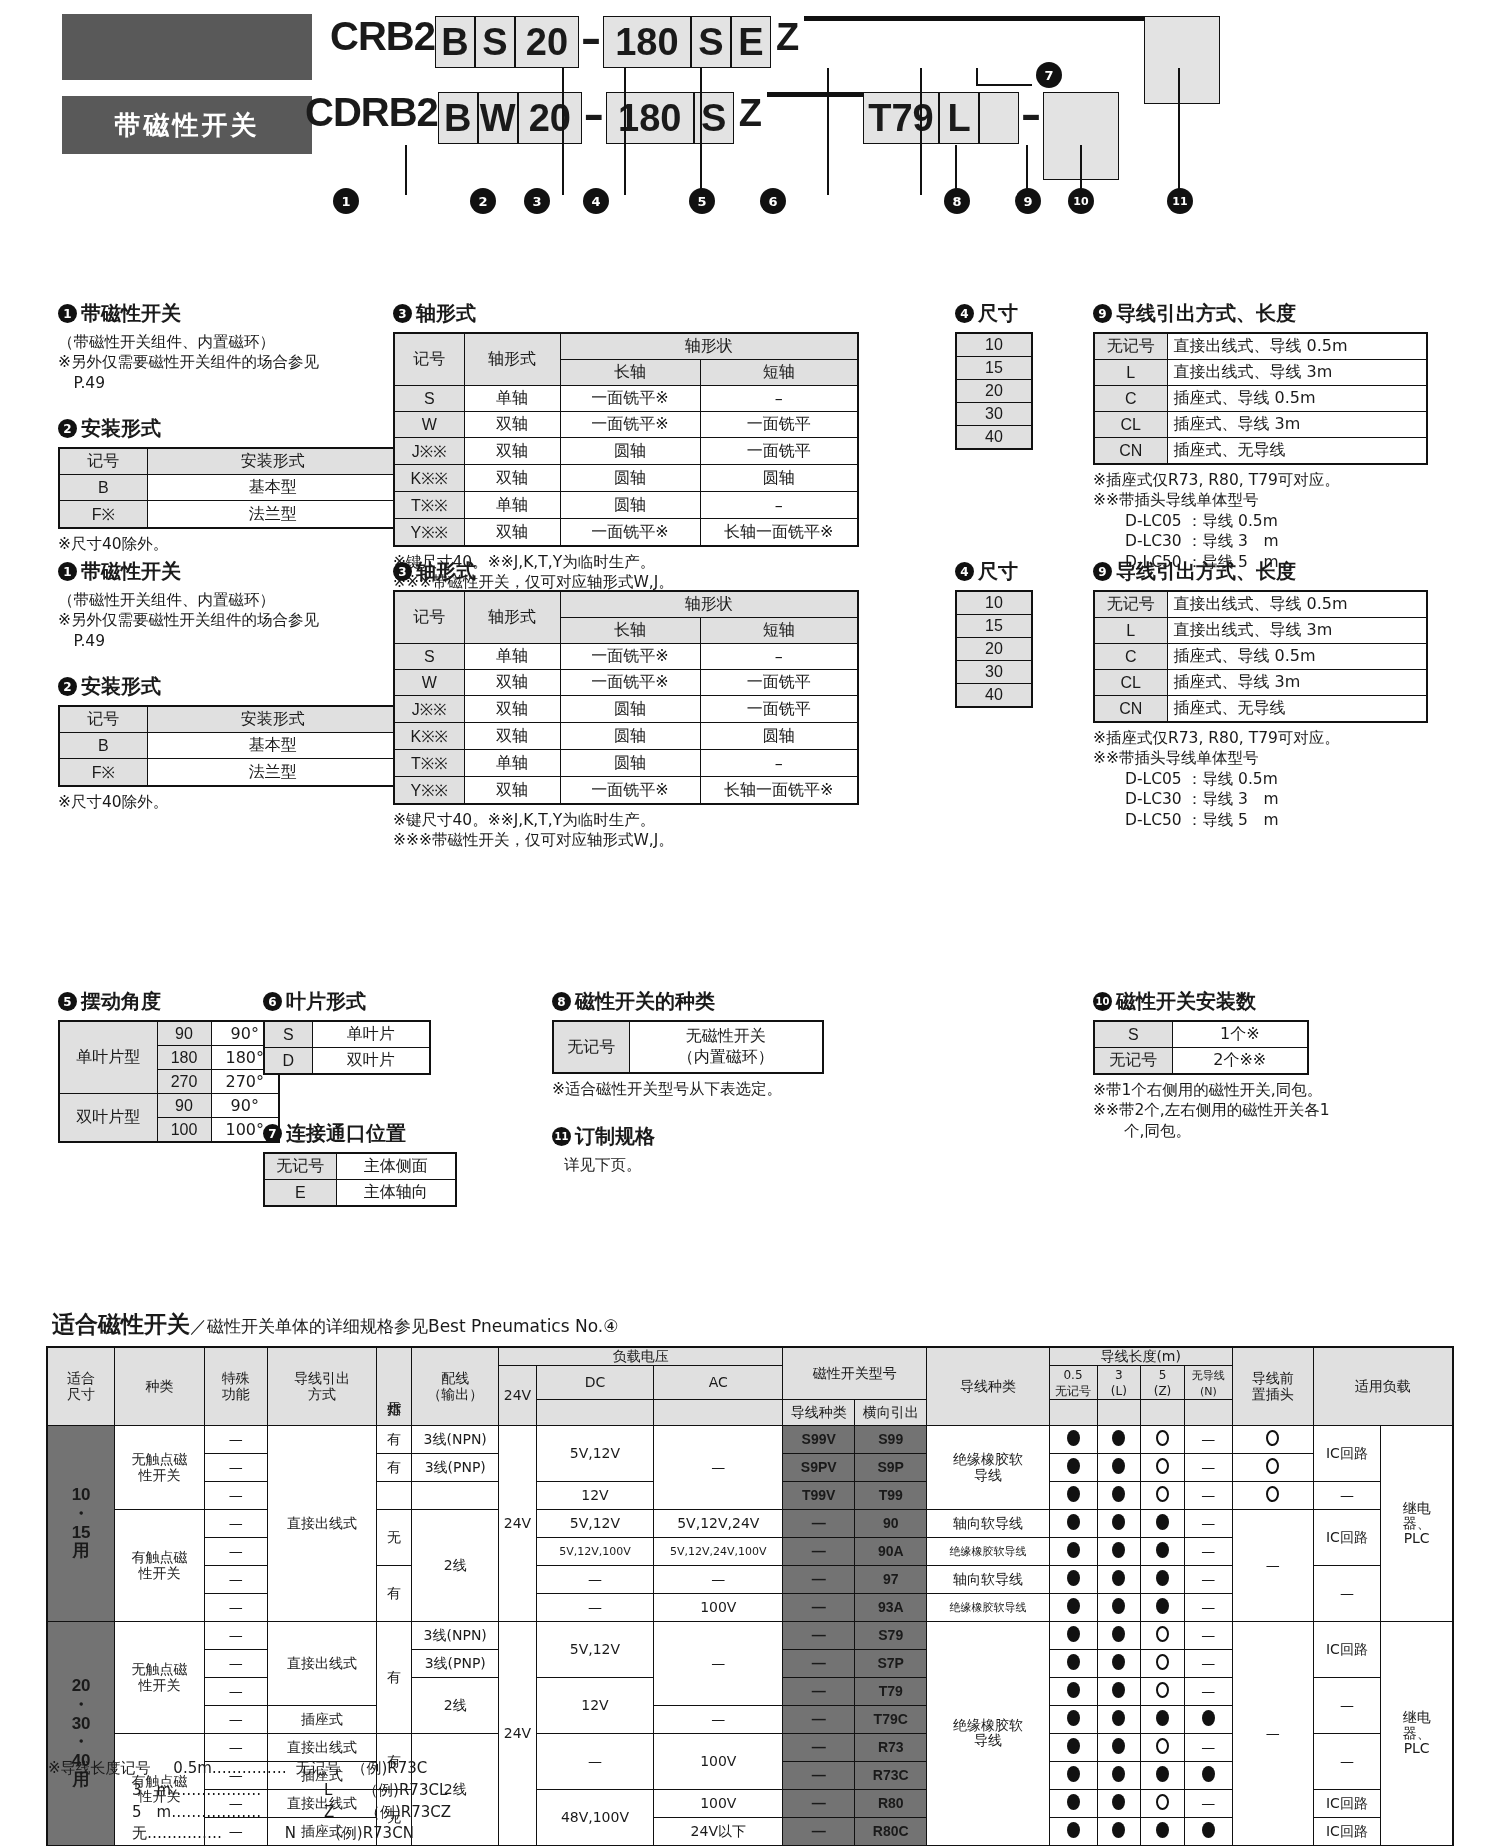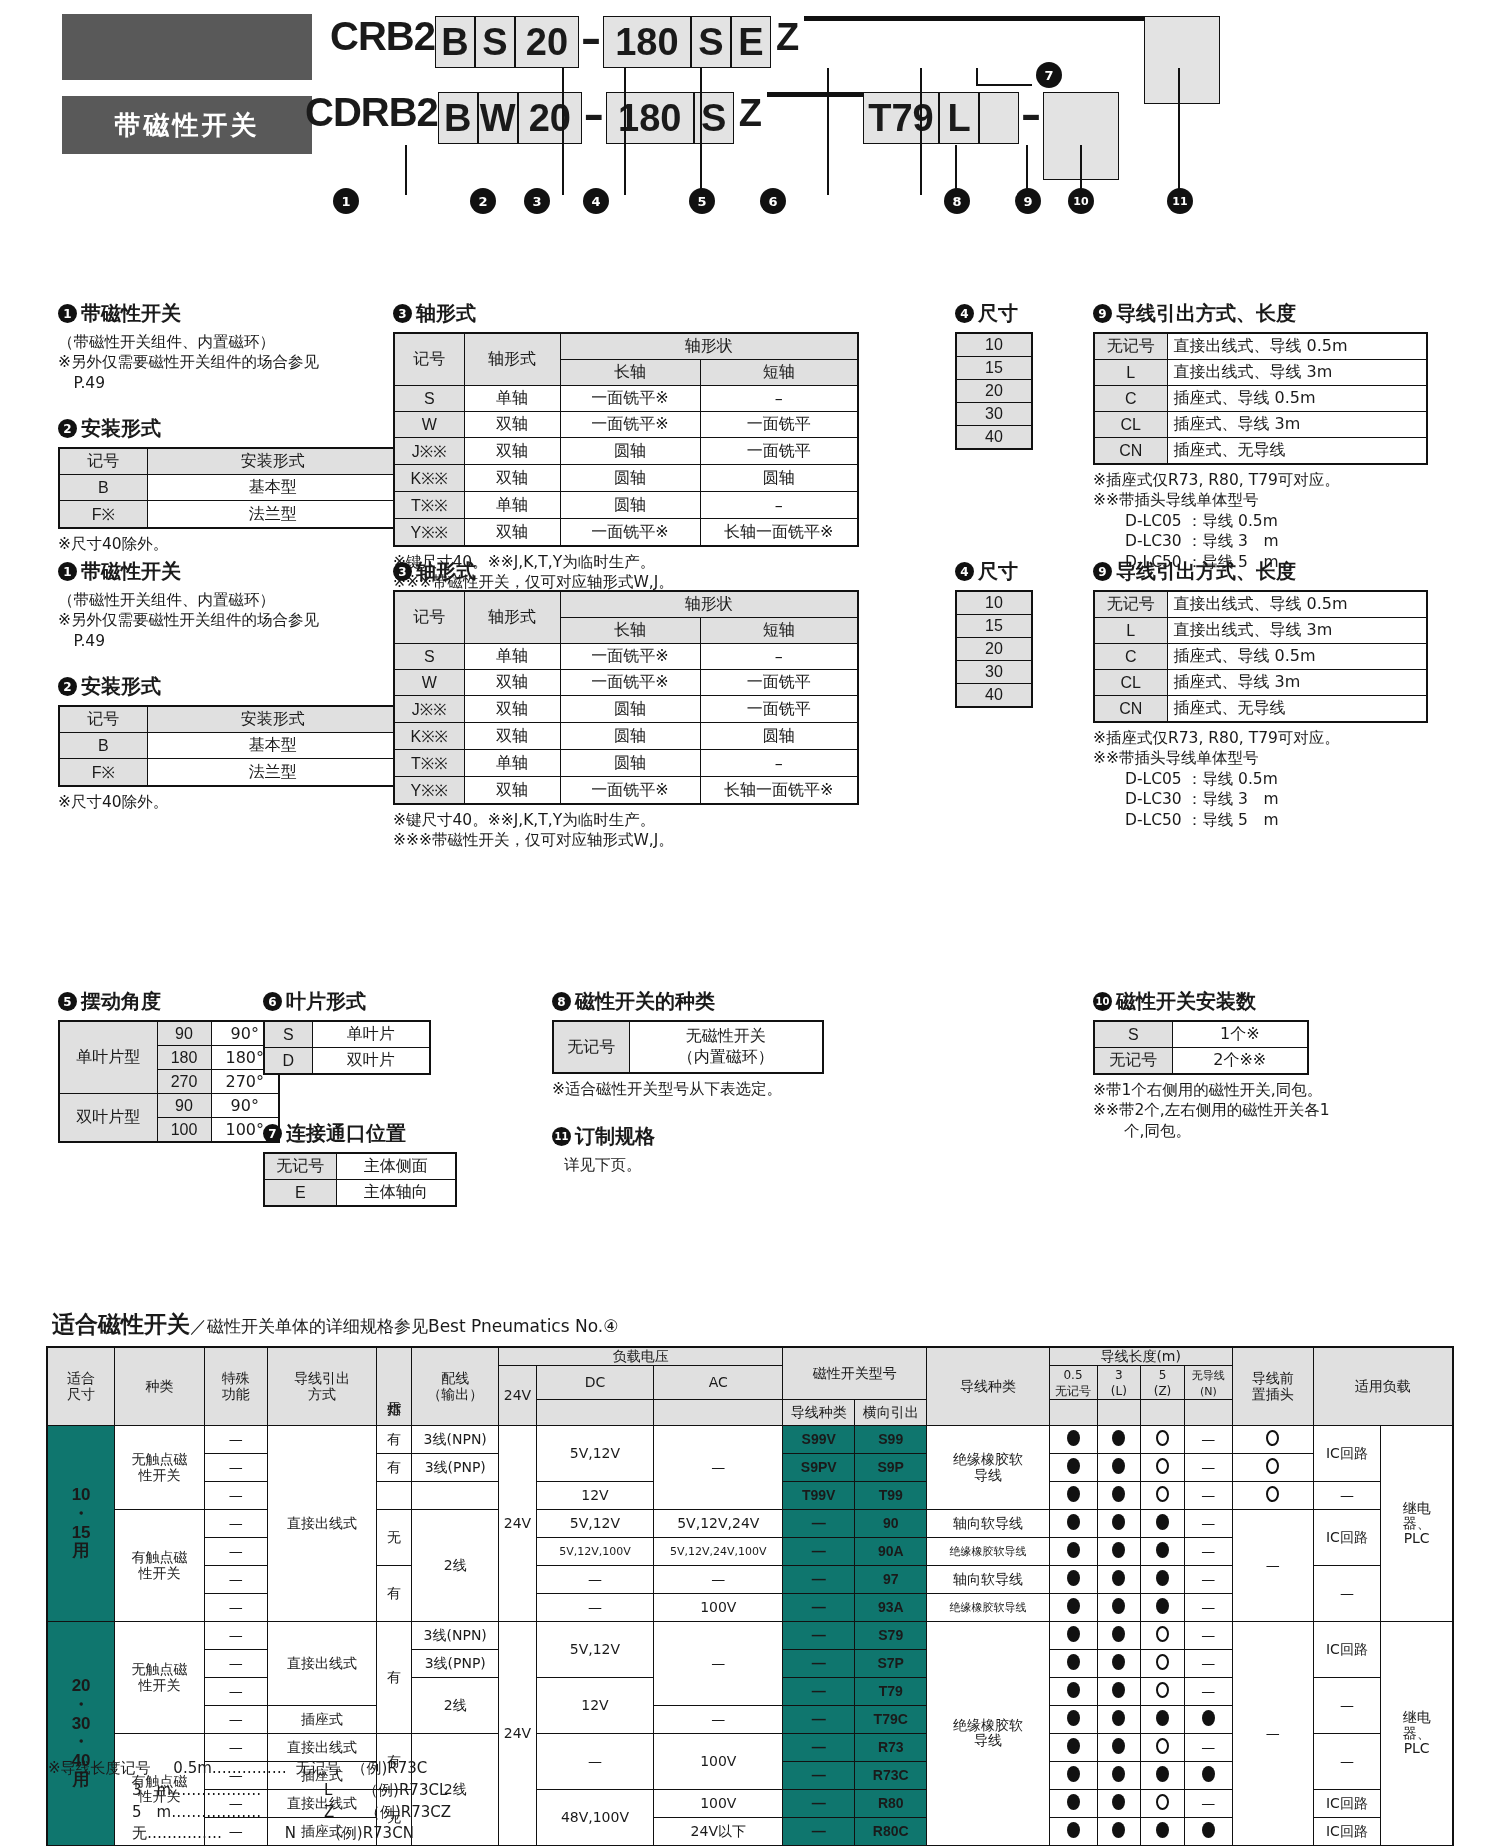--- a/index.html
+++ b/index.html
@@ -46,21 +46,21 @@
   table.t th { background:#e0e0e0; font-weight:normal; }
   td.k, th.k { background:#e0e0e0; font-weight:bold; font-family:"Liberation Sans",sans-serif; }
   .note { font-size:15.5px; line-height:1.32; margin-top:5px; white-space:nowrap; }
   
   .bigtitle { position:absolute; left:52px; top:1309px; font-size:23px; font-weight:bold; white-space:nowrap; }
   .bigtitle .sub { font-size:17px; font-weight:normal; }
   table.big { position:absolute; left:46px; top:1346px; border-collapse:collapse; border:2px solid #111;
      font-size:14px; width:1408px; }
   table.big td, table.big th { border:1px solid #111; text-align:center; padding:1px 2px; font-weight:normal; line-height:1.1; }
   table.big th { background:#e0e0e0; }
-  table.big td.hl { background:#0f766e; font-weight:bold; font-family:"Liberation Sans",sans-serif; }
+  table.big td.hl { background:#737373; font-weight:bold; font-family:"Liberation Sans",sans-serif; }
   .vert { writing-mode:vertical-rl; text-orientation:upright; letter-spacing:0px; }
   .dot { display:inline-block; width:13px; height:16px; border-radius:50%; background:#111; }
   .odot { display:inline-block; width:13px; height:16px; border-radius:50%; border:2px solid #111; background:#fff; }
   .footnotes { position:absolute; left:48px; top:1758px; font-size:15px; line-height:1.45; }
   .fn-col { display:flex; gap:0px; }
   .fn-left { width:470px; }
   .dotsfill { letter-spacing:0px; }
 </style>
 </head>
 <body>

